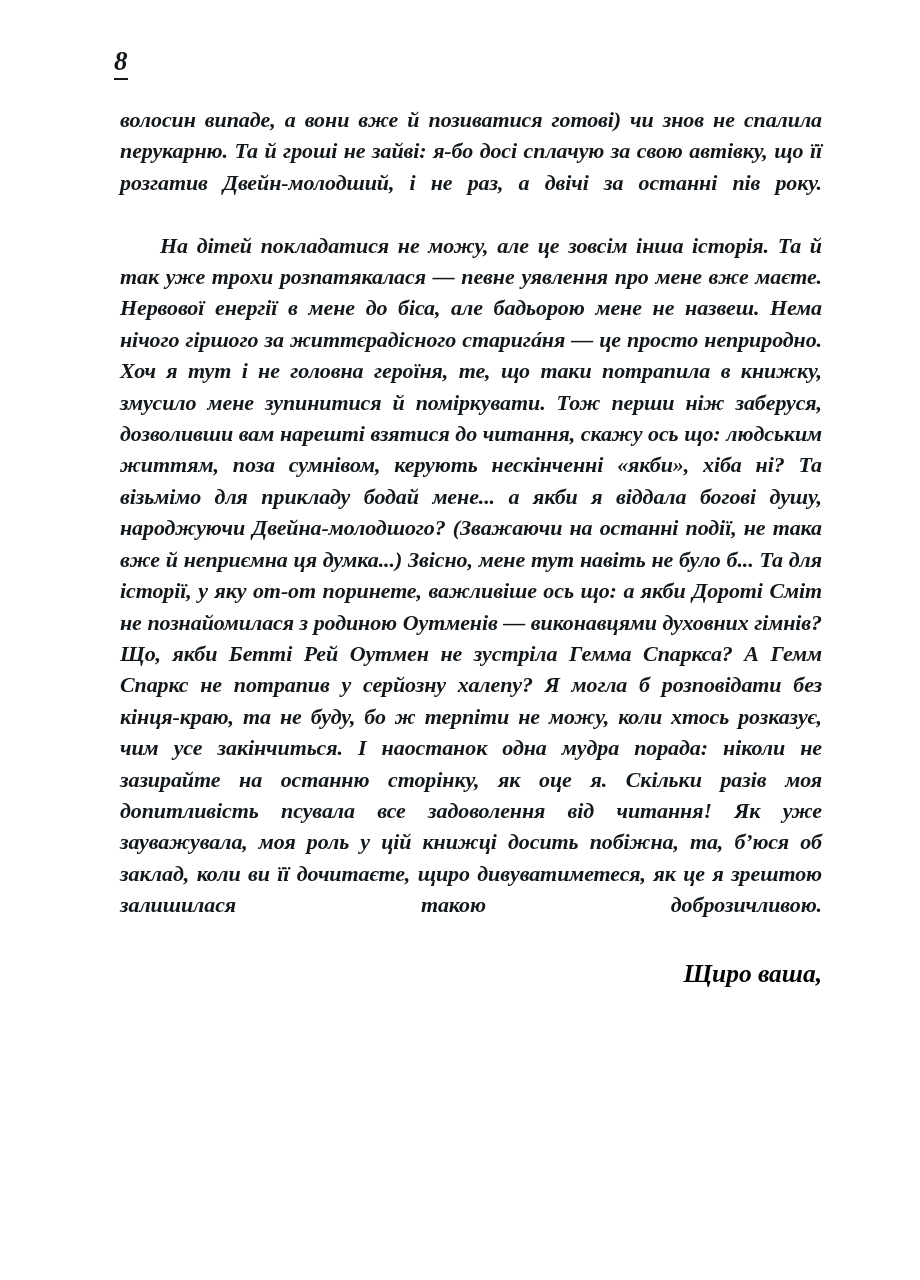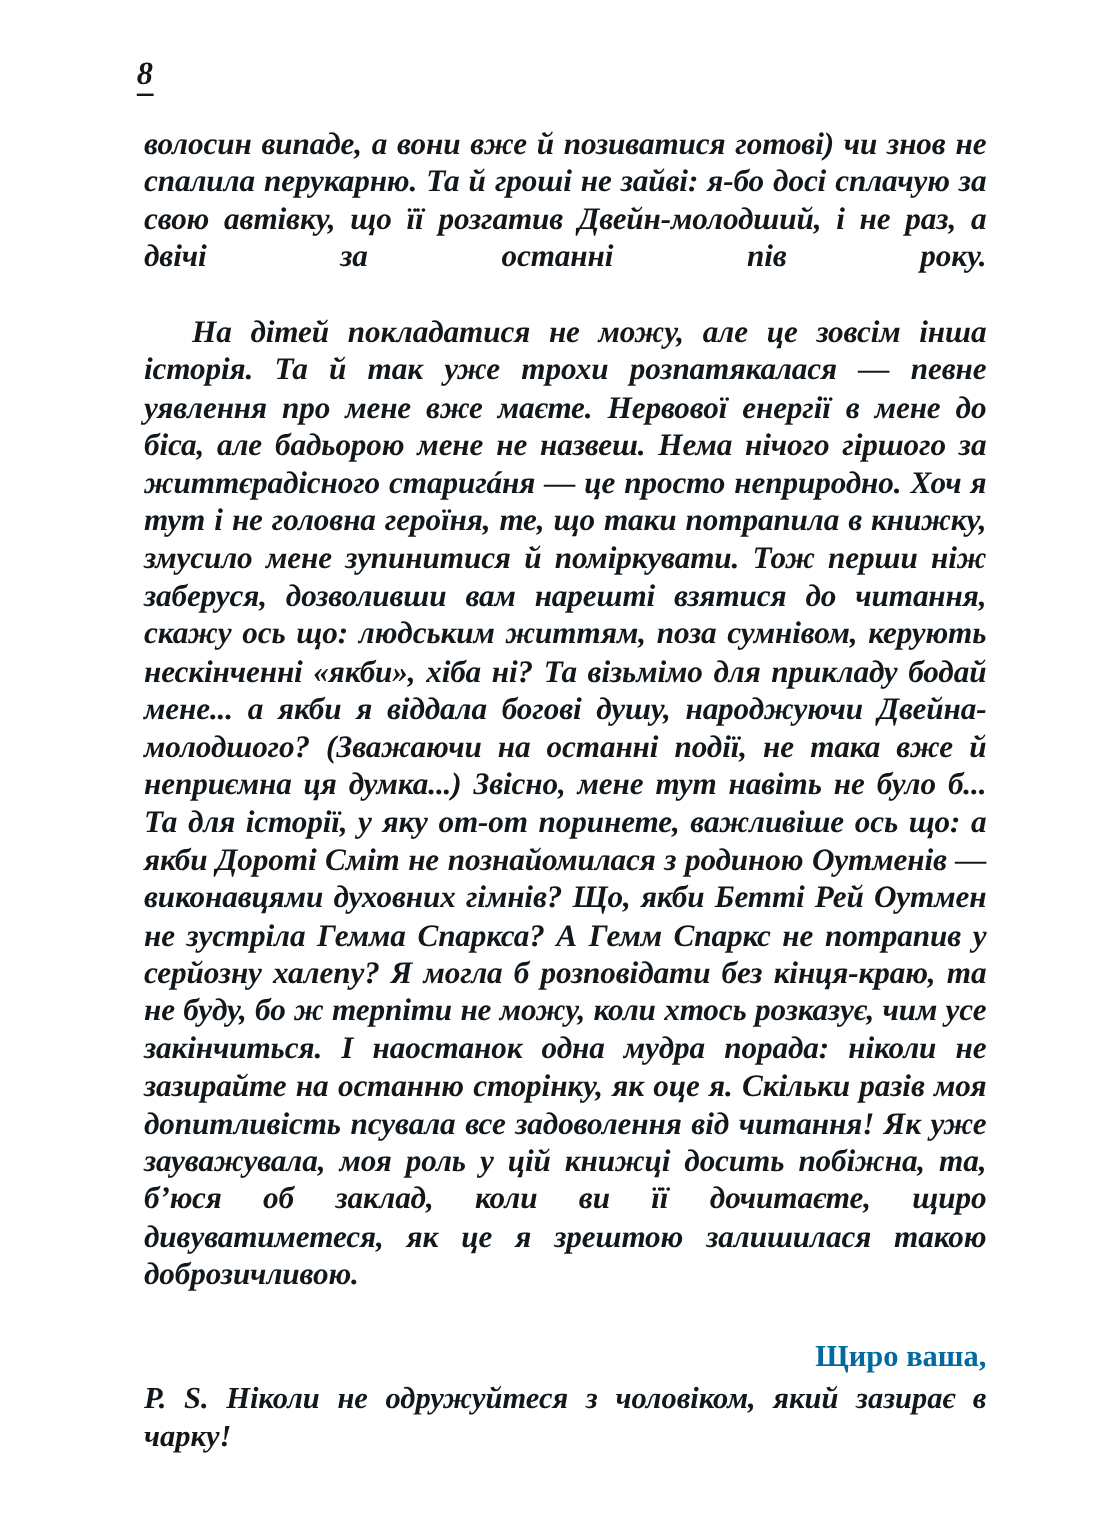--- a/index.html
+++ b/index.html
@@ -48,42 +48,43 @@
     position: absolute;
     left: 120px;
     top: 104px;
     width: 702px;
   }
 
   p.para {
     margin: 0;
     font-style: italic;
     font-weight: 600;
-    font-size: 26px;
+    font-size: 22px;
     line-height: 31.4px;
     text-align: justify;
     text-justify: inter-word;
     hyphens: none;
     letter-spacing: -0.1px;
     word-spacing: 0.2px;
     color: #12171b;
   }
   p.para.indent {
     text-indent: 40px;
   }
 
   
   .closing {
     margin: 0;
     padding-top: 6px;
+    font-style: italic;
     font-weight: 600;
     font-size: 25.4px;
     line-height: 31.4px;
     text-align: right;
-    color: #0369a1;
+    color: #000000;
   }
   .closing .line {
     display: block;
   }
 
   
   p.postscript {
     margin: 0;
     padding-top: 4px;
     font-style: italic;
@@ -114,17 +115,16 @@
   <div class="textblock">
 
     <p class="para">волосин випаде, а вони вже й позиватися готові) чи знов не спалила перукарню. Та й гроші не зайві: я-бо досі сплачую за свою автівку, що її розгатив Двейн-молодший, і не раз, а двічі за останні пів року.</p>
 
     <p class="para indent">На дітей покладатися не можу, але це зовсім інша історія. Та й так уже трохи розпатякалася — певне уявлення про мене вже маєте. Нервової енергії в мене до біса, але бадьорою мене не назвеш. Нема нічого гіршого за життєрадісного старигáня — це просто неприродно. Хоч я тут і не головна героїня, те, що таки потрапила в книжку, змусило мене зупинитися й поміркувати. Тож перши ніж заберуся, дозволивши вам нарешті взятися до читання, скажу ось що: людським життям, поза сумнівом, керують нескінченні «якби», хіба ні? Та візьмімо для прикладу бодай мене... а якби я віддала богові душу, народжуючи Двейна-молодшого? (Зважаючи на останні події, не така вже й неприємна ця думка...) Звісно, мене тут навіть не було б... Та для історії, у яку от-от поринете, важливіше ось що: а якби Дороті Сміт не познайомилася з родиною Оутменів — виконавцями духовних гімнів? Що, якби Бетті Рей Оутмен не зустріла Гемма Спаркса? А Гемм Спаркс не потрапив у серйозну халепу? Я могла б розповідати без кінця-краю, та не буду, бо ж терпіти не можу, коли хтось розказує, чим усе закінчиться. І наостанок одна мудра порада: ніколи не зазирайте на останню сторінку, як оце я. Скільки разів моя допитливість псувала все задоволення від читання! Як уже зауважувала, моя роль у цій книжці досить побіжна, та, б’юся об заклад, коли ви її дочитаєте, щиро дивуватиметеся, як це я зрештою залишилася такою доброзичливою.</p>
 
     <div class="closing">
       <span class="line">Щиро ваша,</span>
     </div>
 
-    <p class="postscript">P. S. Ніколи не одружуйтеся з чоловіком, який зазирає в чарку!</p>
 
   </div>
 
 </div>
 
 </body></html>

